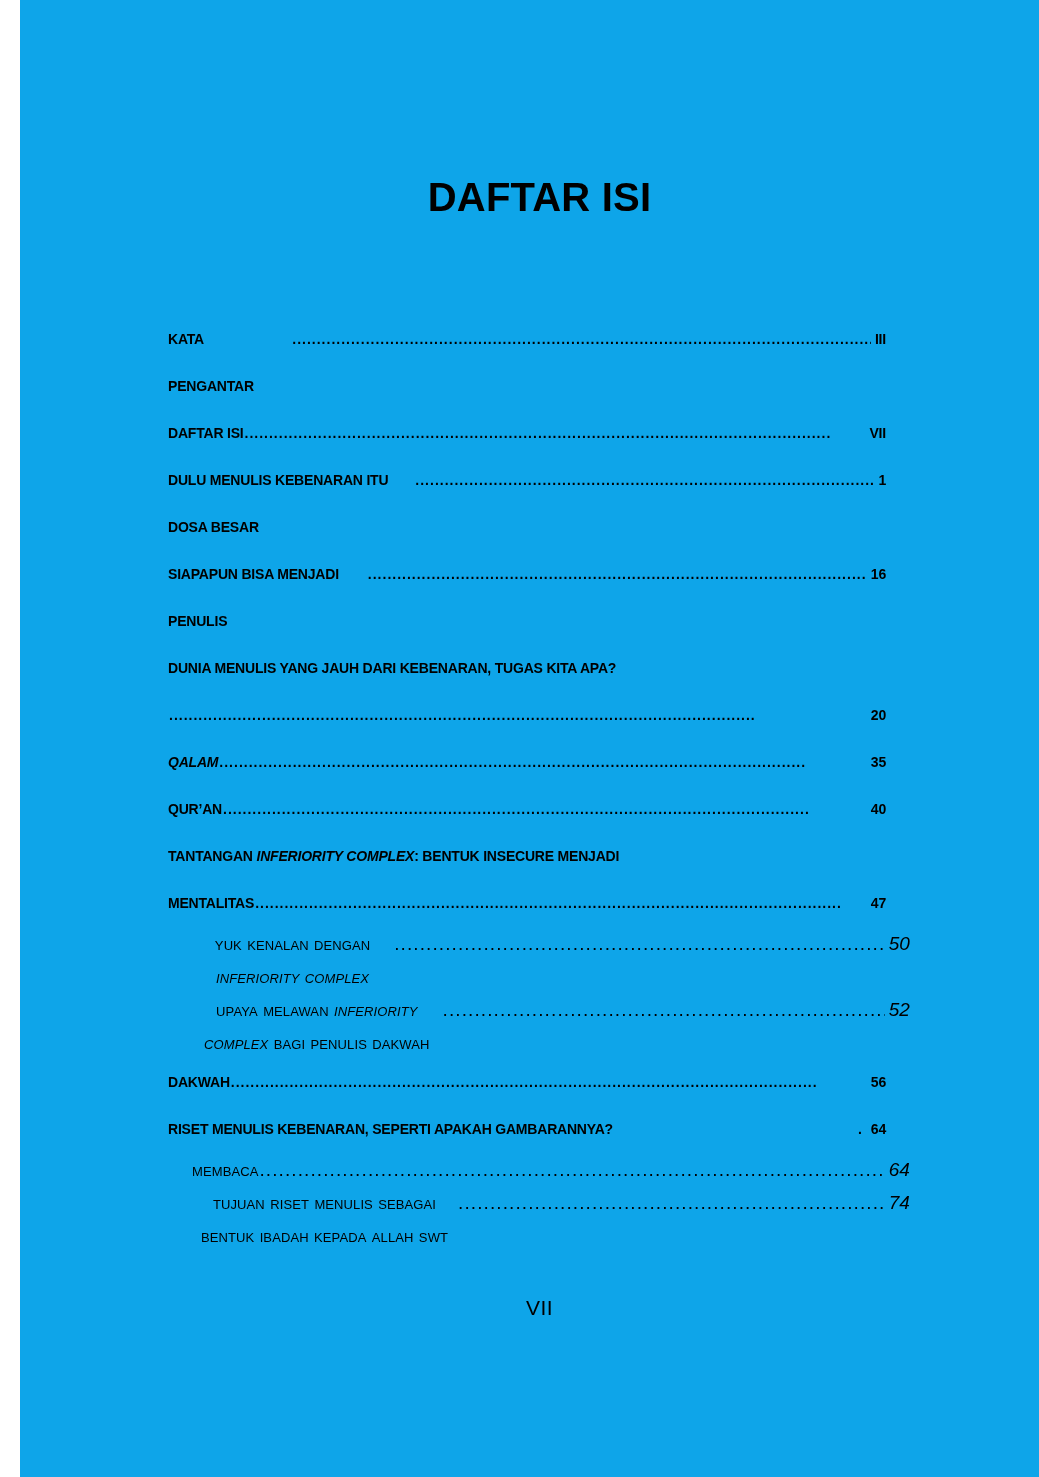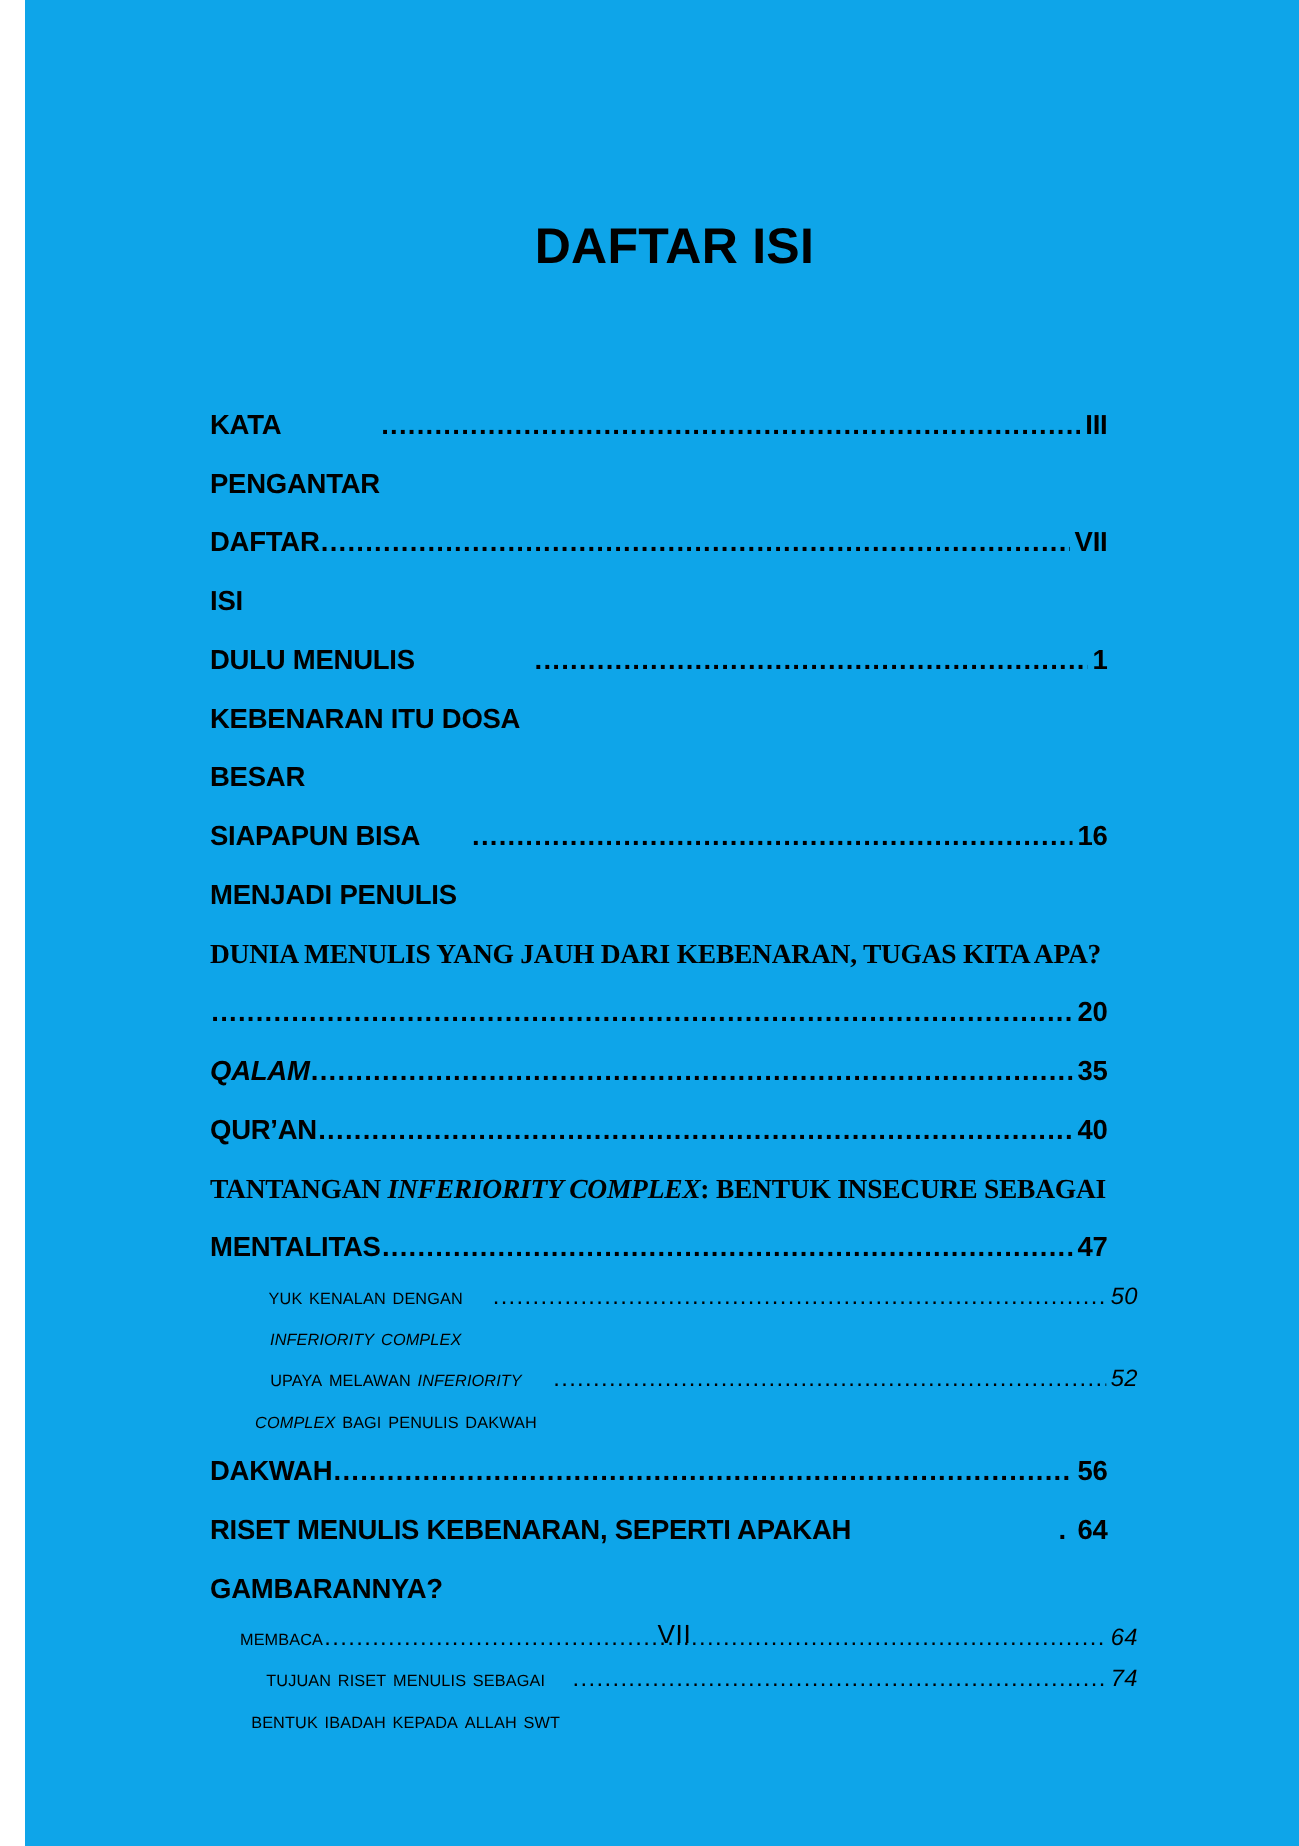--- a/index.html
+++ b/index.html
@@ -46,21 +46,21 @@
     width: 718px;
   }
 
   .entry {
     position: relative;
     width: 100%;
   }
 
   
   .entry.lvl1 {
-    font-size: 22px;
+    font-size: 14px;
     font-weight: bold;
     line-height: 47px;
     letter-spacing: -0.2px;
   }
 
   
   .entry.lvl2 {
     font-size: 19px;
     font-weight: normal;
     line-height: 33px;
@@ -96,21 +96,20 @@
     flex: 0 0 auto;
     padding-left: 3px;
     white-space: nowrap;
   }
   .entry.lvl2 .pageno { font-variant: normal; font-style: italic; }
 
   
   .wrapline {
     display: block;
     width: 100%;
-    font-family: Liberation Serif, serif;
   }
 
   .ital { font-style: italic; }
 
   
   .folio {
     position: absolute;
     left: 0;
     top: 1296px;
     width: 1039px;
@@ -172,21 +171,21 @@
         </div>
       </div>
       <div class="entry lvl1">
         <div class="row">
           <span class="label"><span>QUR’AN</span></span>
           <span class="leader">........................................................................................................................</span>
           <span class="pageno">40</span>
         </div>
       </div>
       <div class="entry lvl1">
-        <div class="wrapline"><span>TANTANGAN </span><span class="ital">INFERIORITY COMPLEX</span><span>: BENTUK INSECURE SEBAGAI</span></div>
+        <div class="wrapline"><span>TANTANGAN </span><span class="ital">INFERIORITY COMPLEX</span><span>: BENTUK INSECURE MENJADI</span></div>
         <div class="row">
           <span class="label"><span>MENTALITAS </span></span>
           <span class="leader">........................................................................................................................</span>
           <span class="pageno">47</span>
         </div>
       </div>
       <div class="entry lvl2">
         <div class="row">
           <span class="label"><span>Yuk Kenalan dengan </span><span class="ital">Inferiority Complex</span><span> </span></span>
           <span class="leader">........................................................................................................................</span>

